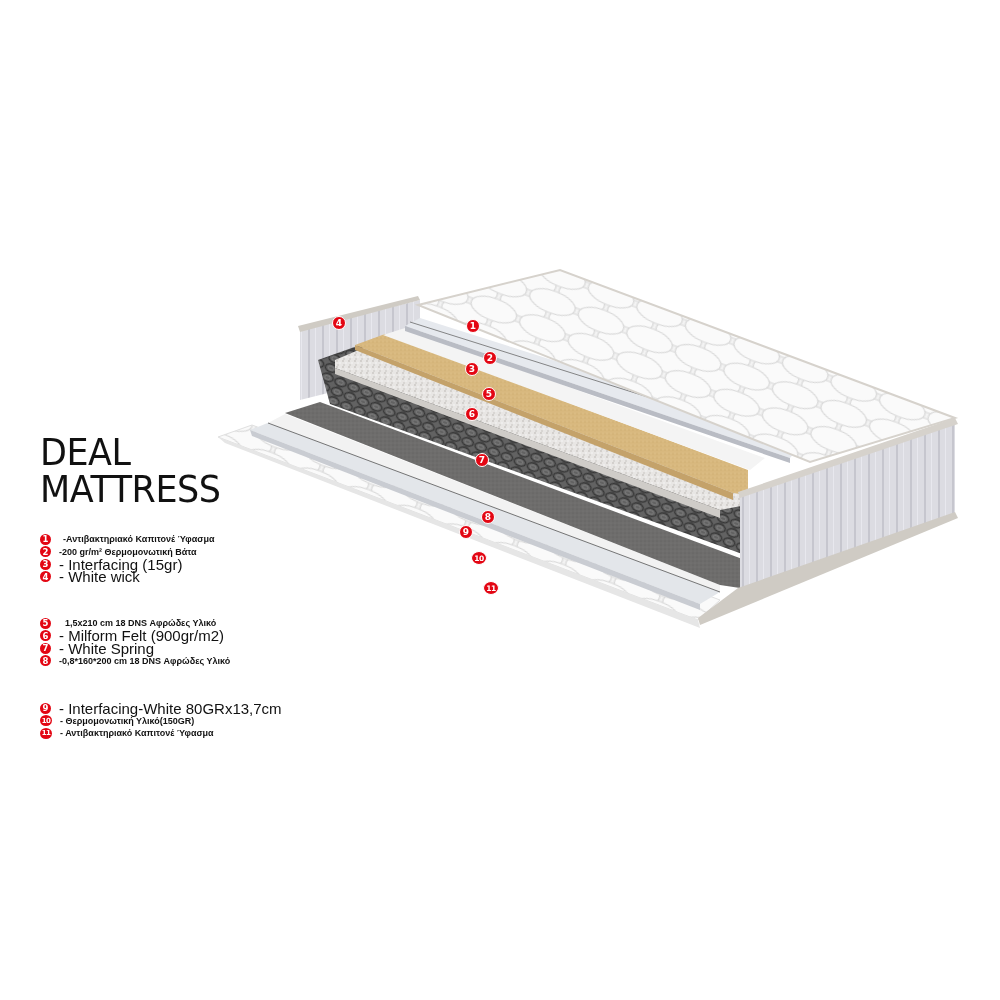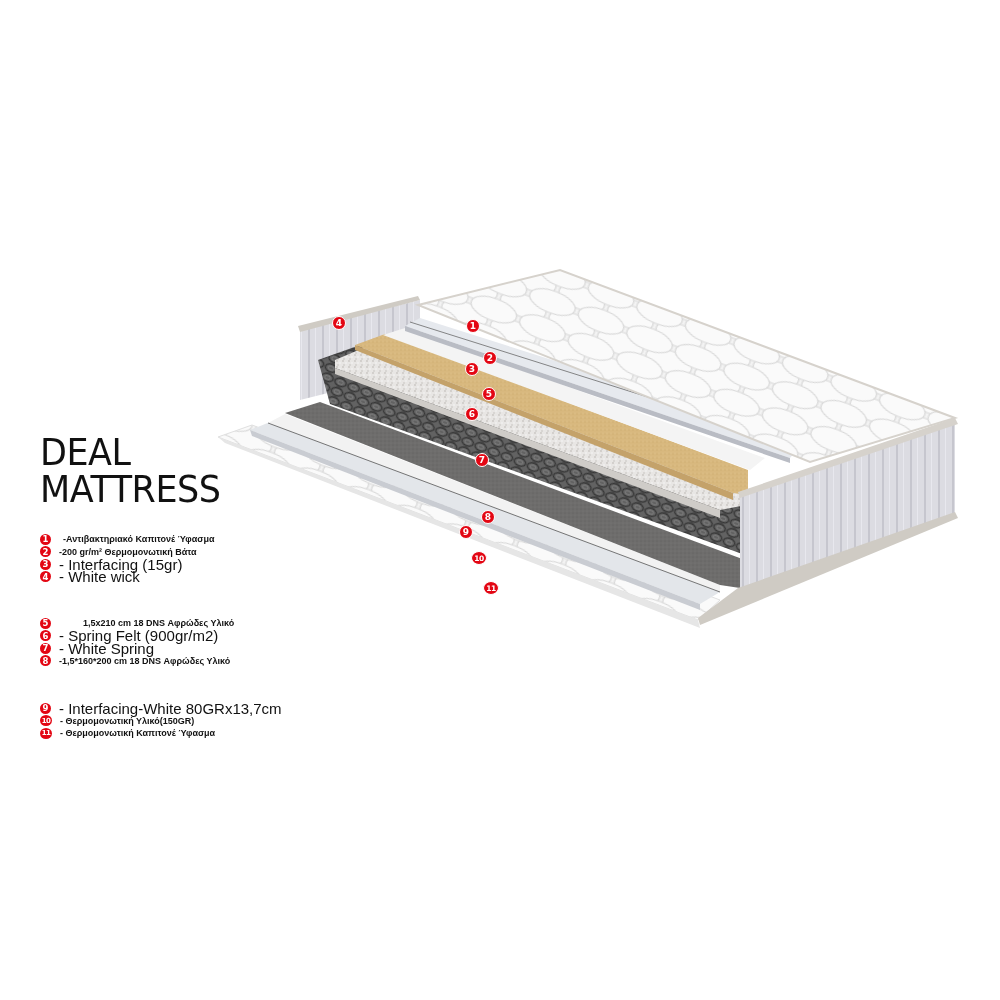--- a/index.html
+++ b/index.html
@@ -125,42 +125,42 @@
     </div>
   <div class="legend-row">
       <span class="badge">4</span>
       <span class="txt">- White wick</span>
     </div>
 </div>
 
 <div class="legend" style="top:617px;">
   <div class="legend-row">
       <span class="badge">5</span>
-      <span class="txt bold" style="margin-left:24px;">1,5x210 cm 18 DNS Αφρώδες Υλικό</span>
+      <span class="txt bold" style="margin-left:6px;">1,5x210 cm 18 DNS Αφρώδες Υλικό</span>
     </div>
   <div class="legend-row">
       <span class="badge">6</span>
-      <span class="txt">- Spring Felt (900gr/m2)</span>
+      <span class="txt">- Milform Felt (900gr/m2)</span>
     </div>
   <div class="legend-row">
       <span class="badge">7</span>
       <span class="txt">- White Spring</span>
     </div>
   <div class="legend-row">
       <span class="badge">8</span>
-      <span class="txt bold">-1,5*160*200 cm 18 DNS Αφρώδες Υλικό</span>
+      <span class="txt bold">-0,8*160*200 cm 18 DNS Αφρώδες Υλικό</span>
     </div>
 </div>
 
 <div class="legend" style="top:702px;">
   <div class="legend-row">
       <span class="badge">9</span>
       <span class="txt">- Interfacing-White 80GRx13,7cm</span>
     </div>
   <div class="legend-row">
       <span class="badge wide">10</span>
       <span class="txt bold">- Θερμομονωτική Υλικό(150GR)</span>
     </div>
   <div class="legend-row">
       <span class="badge wide">11</span>
-      <span class="txt bold">- Θερμομονωτική Καπιτονέ Ύφασμα</span>
+      <span class="txt bold">- Αντιβακτηριακό Καπιτονέ Ύφασμα</span>
     </div>
 </div>
 
 </body></html>

